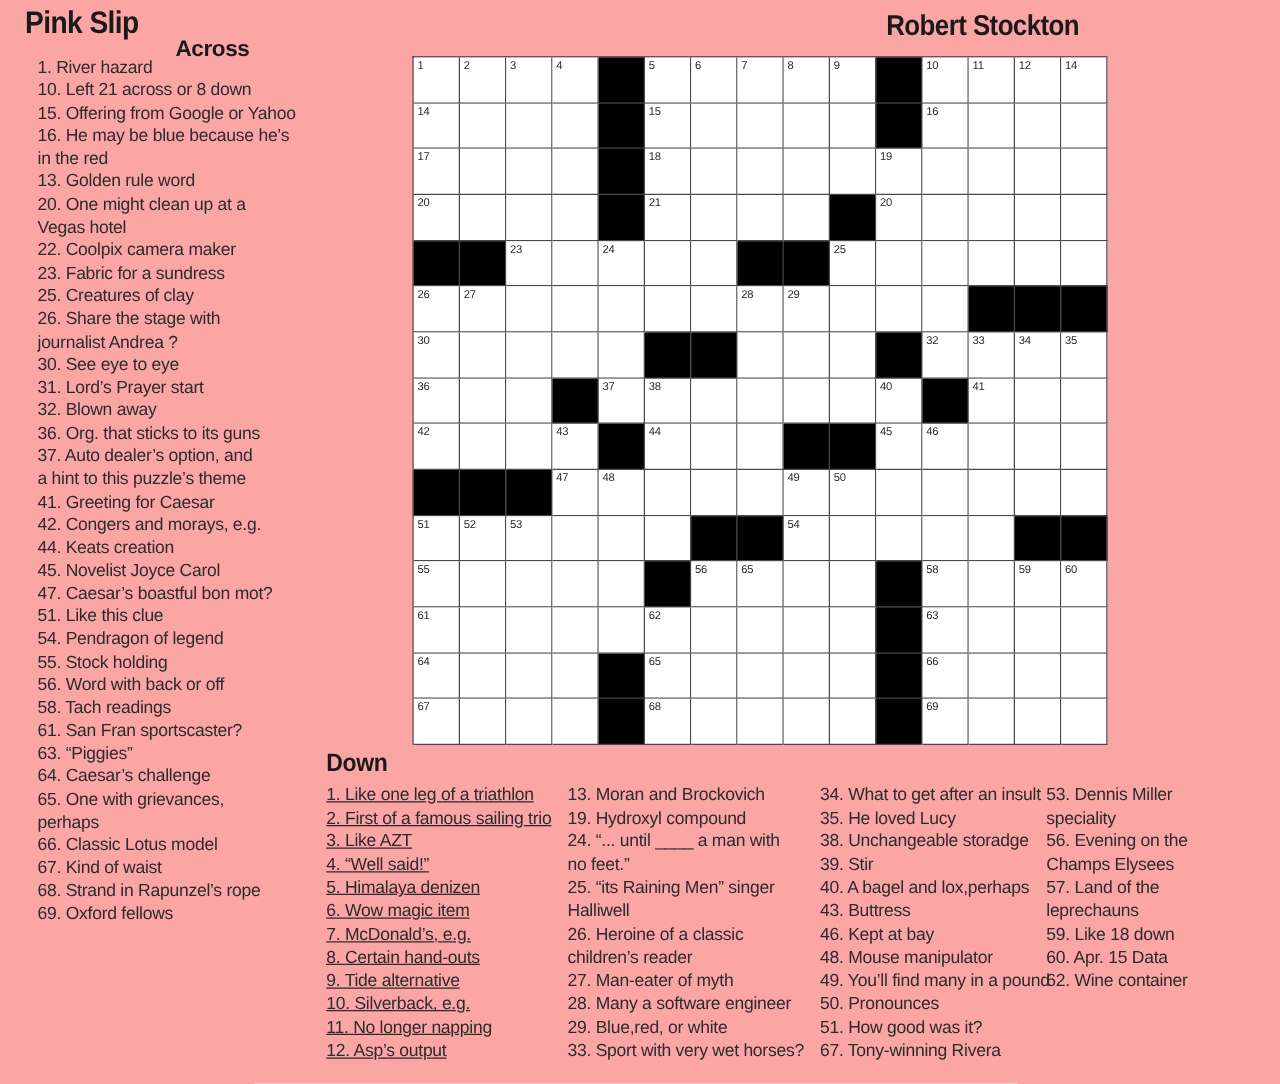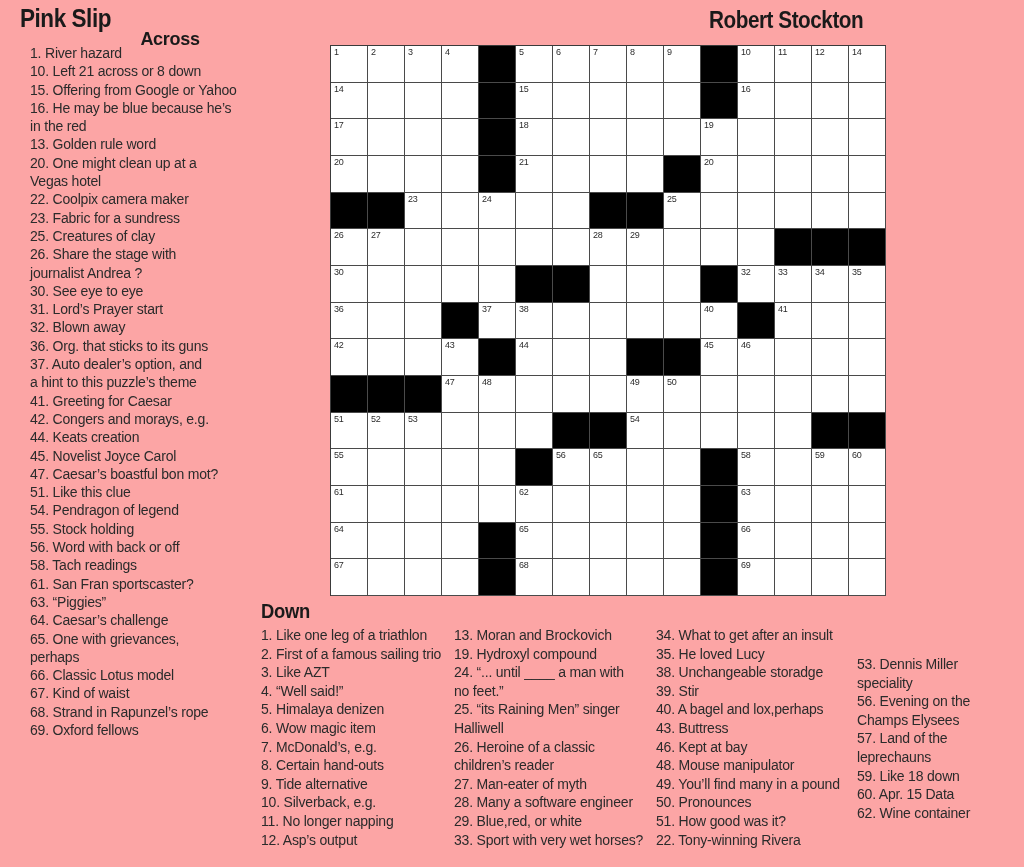--- a/index.html
+++ b/index.html
@@ -48,24 +48,24 @@
   .clue-list {
     position: absolute;
     font-size: 14px;
     line-height: 18.3px;
     letter-spacing: -0.2px;
     color: #2b2b2b;
   }
   .clue { white-space: pre; }
   #across-list { left: 30px; top: 44px; }
   .down-col { line-height: 18.6px; }
-  #down-col-1 { left: 261px; top: 626px; }
+  #down-col-1 { left: 261px; top: 626px; text-decoration: underline; }
   #down-col-2 { left: 454px; top: 626px; }
   #down-col-3 { left: 656px; top: 626px; }
-  #down-col-4 { left: 857px; top: 626px; margin-top: 29px; }
+  #down-col-4 { left: 837px; top: 626px; }
   .grid {
     position: absolute;
     left: 330px; top: 45px;
     display: grid;
     grid-template-columns: repeat(15, 37px);
     grid-template-rows: repeat(15, 36.667px);
     border-top: 1px solid #3a3a3a;
     border-left: 1px solid #3a3a3a;
   }
   .cell {
@@ -530,21 +530,21 @@
       <div class="clue">35. He loved Lucy</div>
       <div class="clue">38. Unchangeable storadge</div>
       <div class="clue">39. Stir</div>
       <div class="clue">40. A bagel and lox,perhaps</div>
       <div class="clue">43. Buttress</div>
       <div class="clue">46. Kept at bay</div>
       <div class="clue">48. Mouse manipulator</div>
       <div class="clue">49. You’ll find many in a pound</div>
       <div class="clue">50. Pronounces</div>
       <div class="clue">51. How good was it?</div>
-      <div class="clue">22. Tony-winning Rivera</div>
+      <div class="clue">67. Tony-winning Rivera</div>
     </div>
   <div class="clue-list down-col" id="down-col-4">
       <div class="clue">53. Dennis Miller
 speciality</div>
       <div class="clue">56. Evening on the
 Champs Elysees</div>
       <div class="clue">57. Land of the
 leprechauns</div>
       <div class="clue">59. Like 18 down</div>
       <div class="clue">60. Apr. 15 Data</div>

